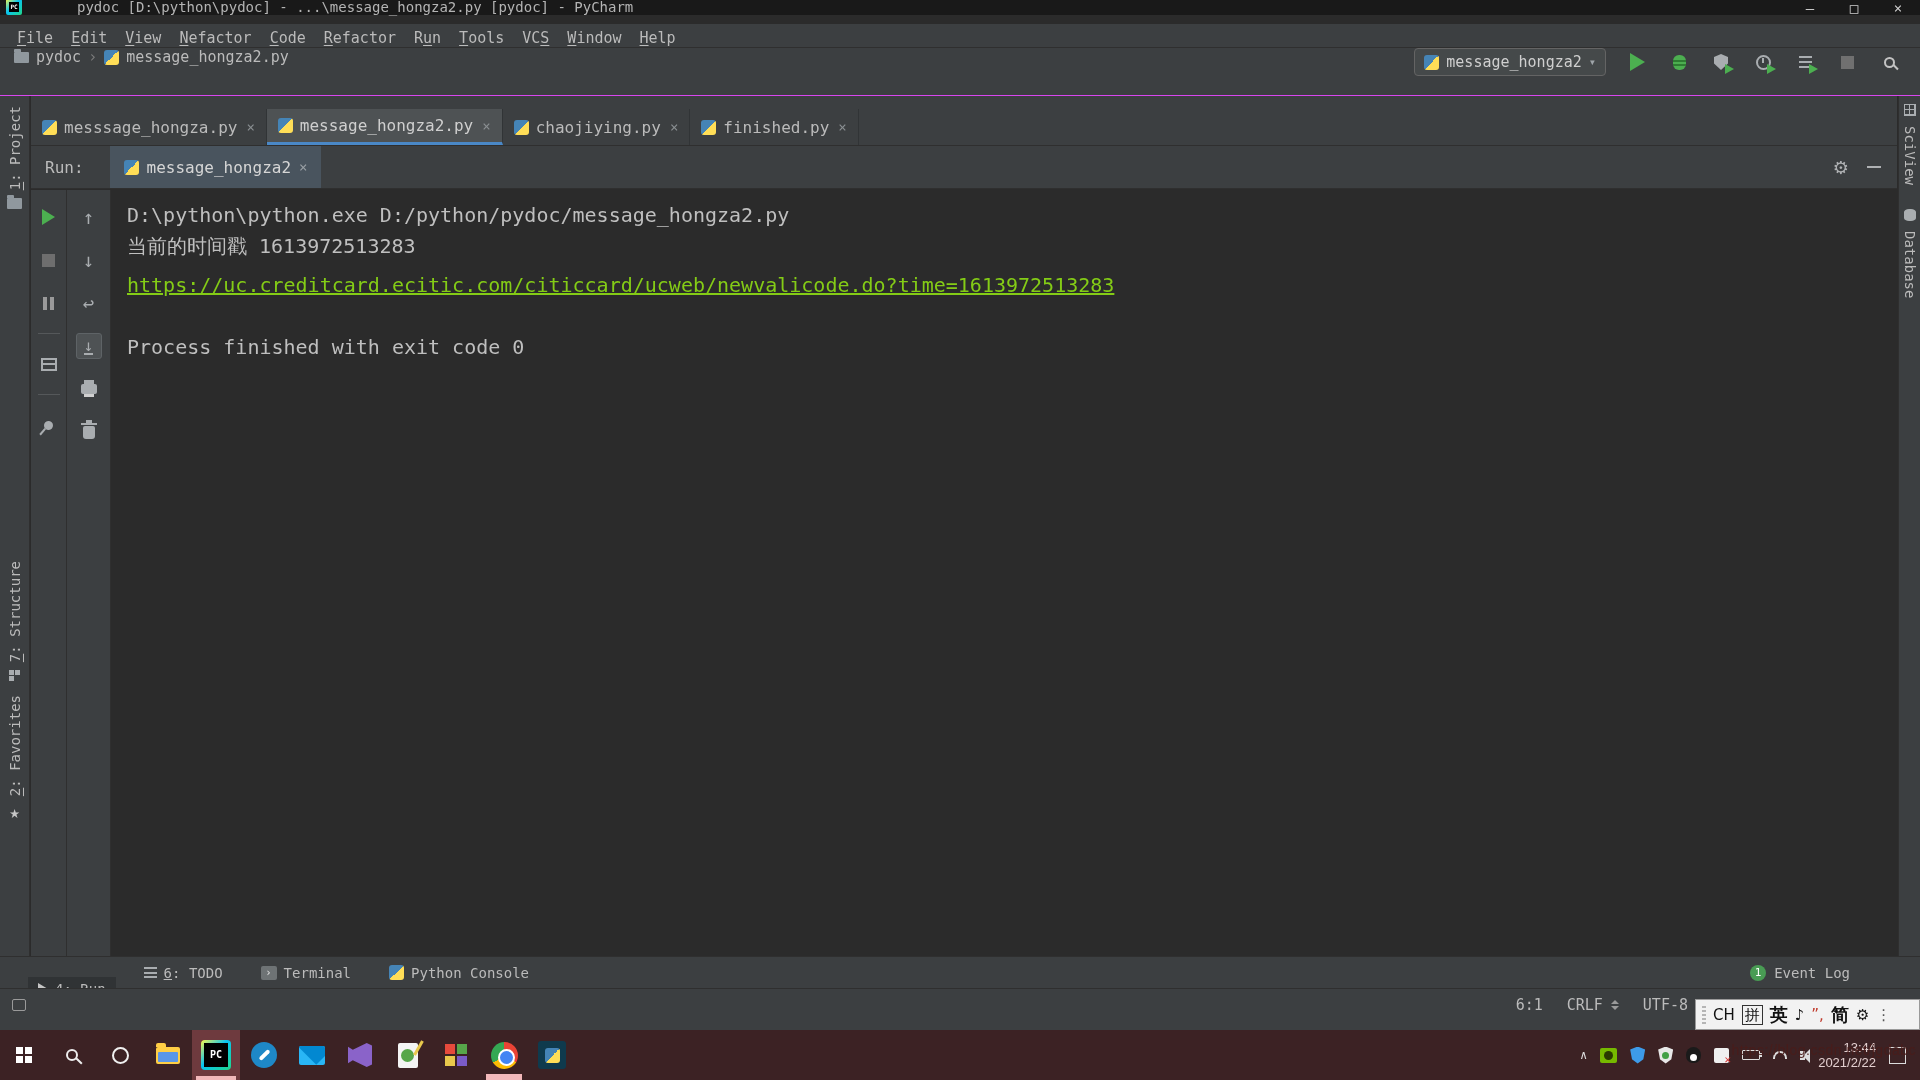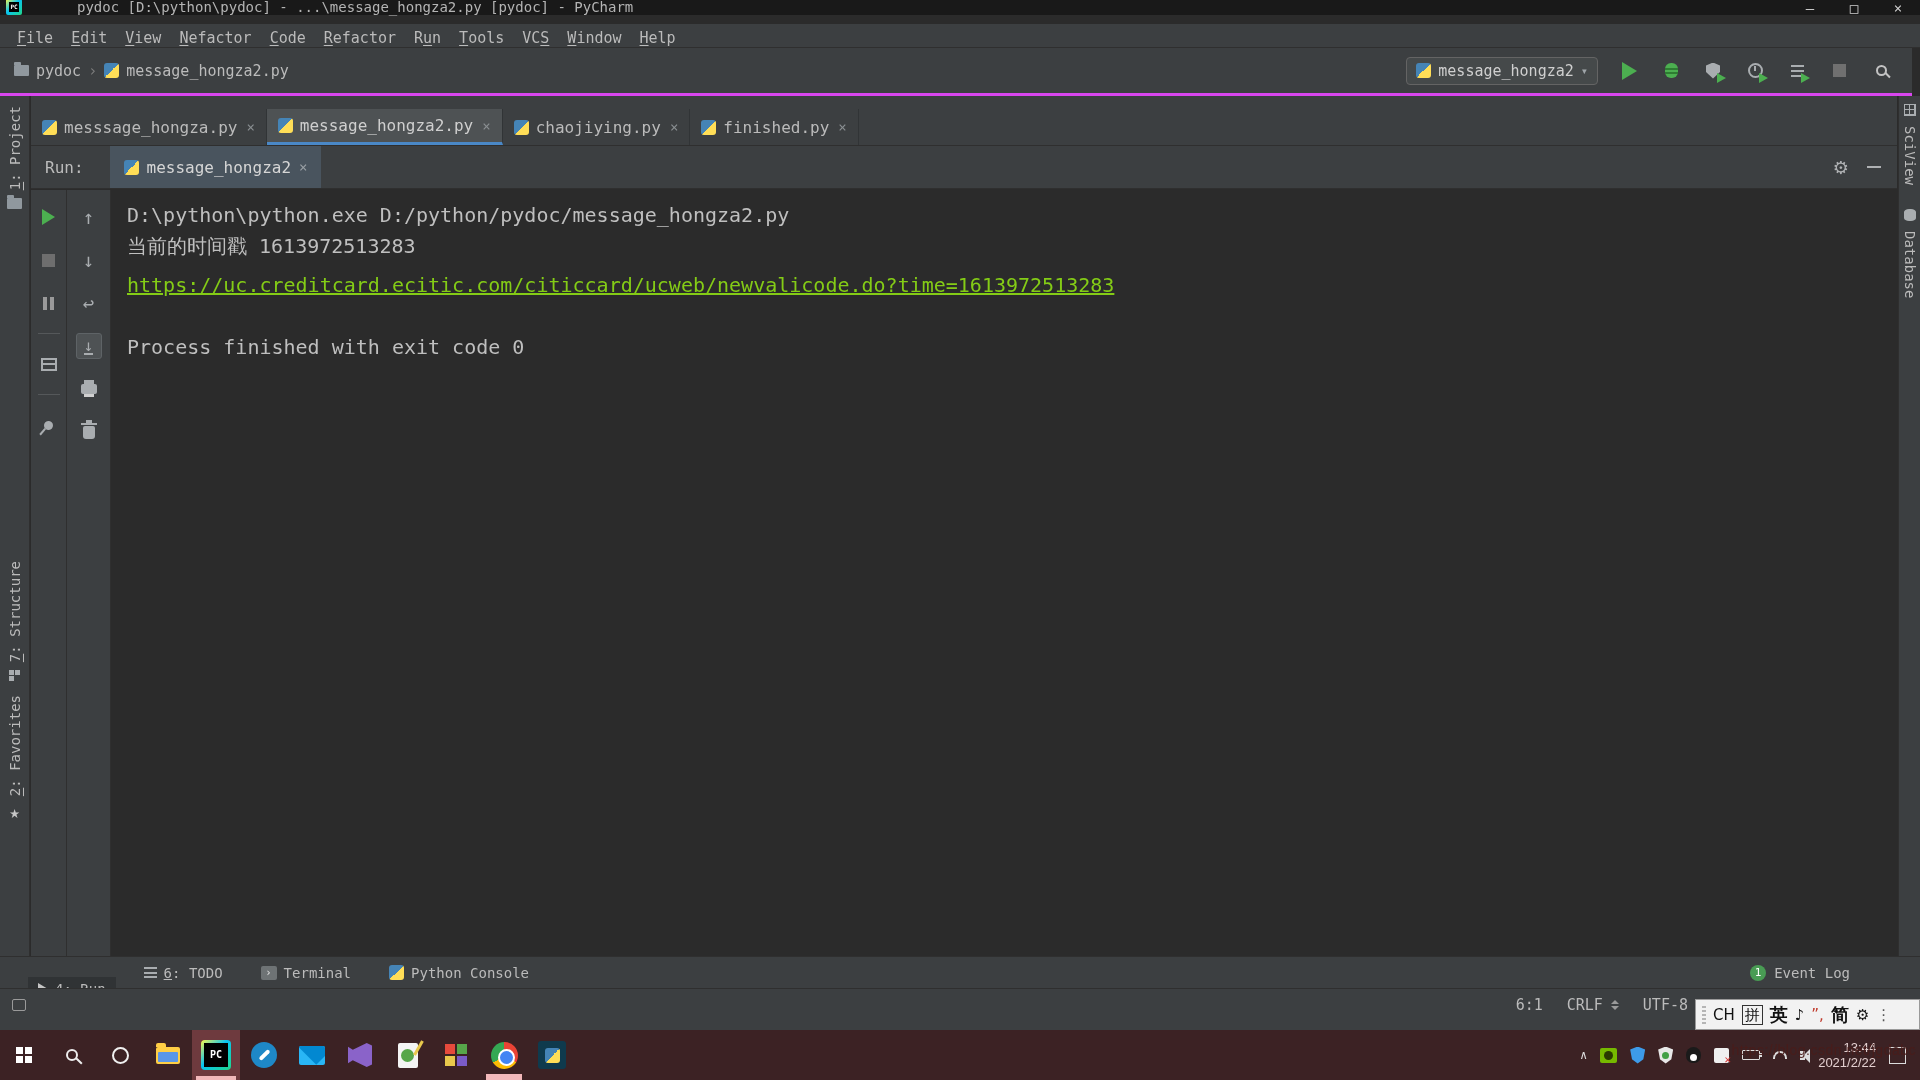--- a/index.html
+++ b/index.html
@@ -19,22 +19,22 @@
   .win-controls { margin-left:auto; display:flex; align-items:center; height:100%; }
   .win-btn { width:44px; text-align:center; color:#cfcfcf; font-size:14px; line-height:24px; }
 
   
   .menubar { position:absolute; top:24px; left:0; right:0; height:24px; background:#3c3f41;
     border-bottom:1px solid #2f2f2f; display:flex; align-items:flex-end; padding-left:8px; }
   .menu-item { color:#bbbbbb; font-size:15px; padding:0 9px; }
   .menu-item u { text-underline-offset:2px; }
 
   
-  .toolbar { position:absolute; top:48px; left:0; right:8px; height:48px; background:#3c3f41;
-    border-bottom:3px solid #d946ef; display:flex; align-items:center; }
+  .toolbar { position:absolute; top:48px; left:0; right:0; height:48px; background:#3c3f41;
+    border-bottom:1px solid #d946ef; display:flex; align-items:flex-start; }
   .breadcrumb { display:flex; align-items:center; gap:7px; padding-left:14px; color:#bbbbbb; font-size:15px; }
   .folder-ico { width:15px; height:11px; background:#90989e; border-radius:1px; position:relative; }
   .folder-ico::before { content:""; position:absolute; top:-3px; left:0; width:7px; height:3px;
     background:#90989e; border-radius:1px 1px 0 0; }
   .crumb-sep { color:#7d7d7d; font-size:15px; }
   .py-ico { width:15px; height:15px; border-radius:3px; flex:0 0 auto;
     background:linear-gradient(135deg,#4584b6 50%,#ffde57 50%); }
   .toolbar-right { margin-left:auto; display:flex; align-items:center; gap:20px; padding-right:20px; }
   .runconfig { height:28px; border:1px solid #646464; border-radius:4px; background:#45494a;
     display:flex; align-items:center; gap:7px; padding:0 9px; }

